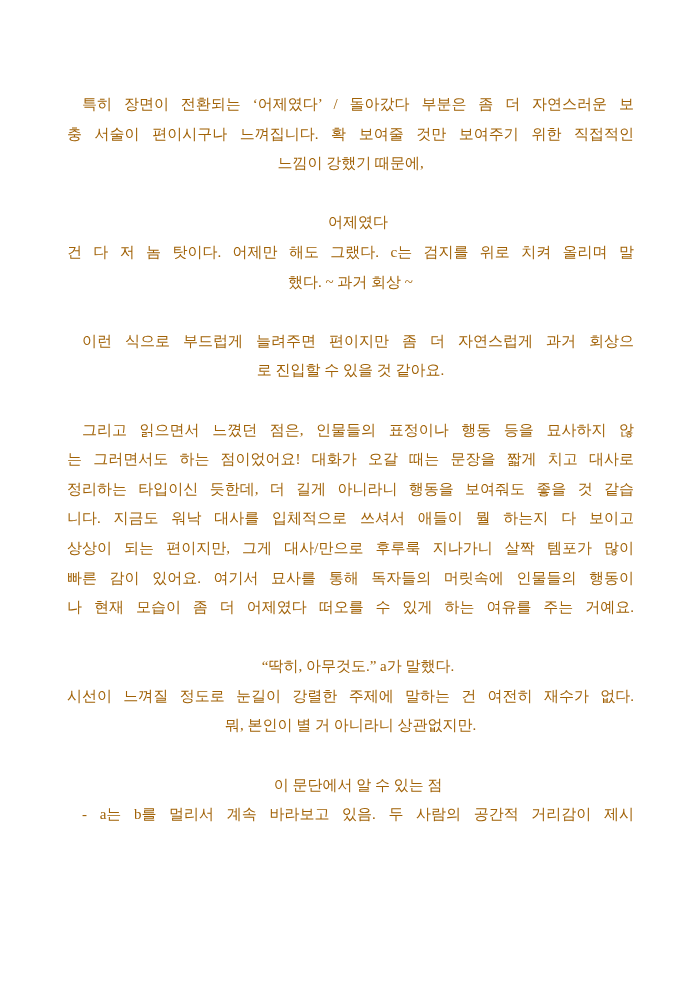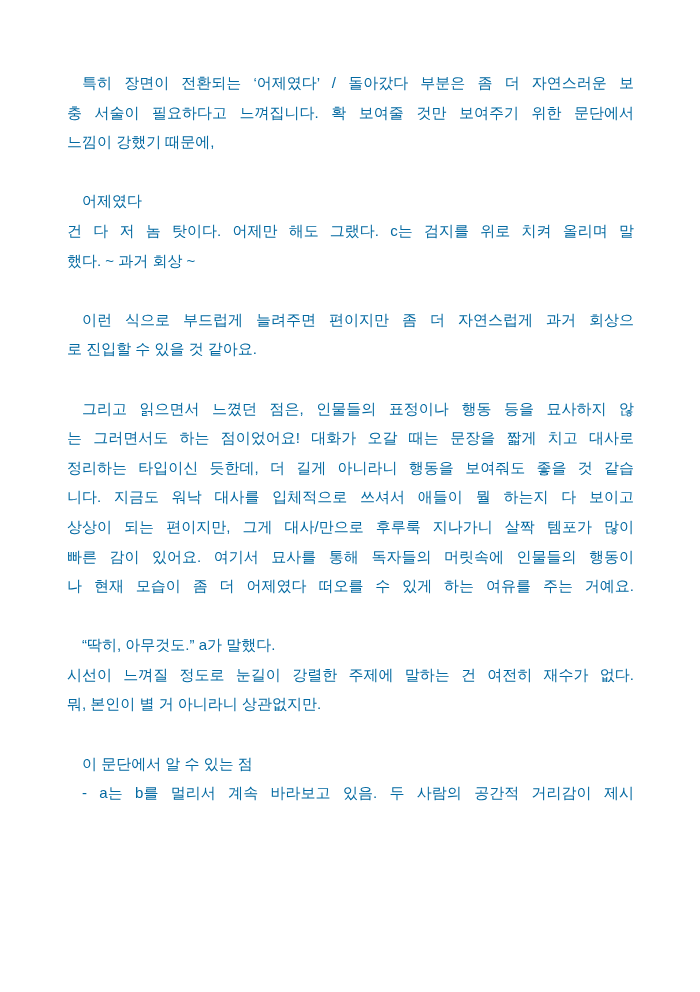--- a/index.html
+++ b/index.html
@@ -5,57 +5,57 @@
   html, body {
     margin: 0;
     padding: 0;
     background: #ffffff;
   }
   .page {
     position: relative;
     width: 700px;
     height: 992px;
     box-sizing: border-box;
-    padding: 68px 66px 0 67px;
+    padding: 90px 66px 0 67px;
     background: #ffffff;
-    color: #0369a1;
-    font-family: Liberation Sans, sans-serif;
+    color: #a16207;
+    font-family: Liberation Serif, serif;
     font-size: 15px;
     line-height: 29.6px;
     overflow: hidden;
   }
   .para {
     margin: 0 0 29.6px 0;
   }
   .para:last-child {
     margin-bottom: 12px;
   }
   .line {
     height: 29.6px;
     overflow: hidden;
-    text-align: left;
+    text-align: center;
     word-break: keep-all;
     white-space: normal;
   }
   .line.just {
     text-align: justify;
     text-align-last: justify;
   }
   .line.indent {
     padding-left: 15px;
   }
 </style>
 </head>
 <body>
 
 <div class="page">
 
   <div class="para">
     <div class="line indent just">특히 장면이 전환되는 ‘어제였다’ / 돌아갔다 부분은 좀 더 자연스러운 보</div>
-    <div class="line just">충 서술이 필요하다고 느껴집니다. 확 보여줄 것만 보여주기 위한 문단에서</div>
+    <div class="line just">충 서술이 편이시구나 느껴집니다. 확 보여줄 것만 보여주기 위한 직접적인</div>
     <div class="line">느낌이 강했기 때문에,</div>
   </div>
 
   <div class="para">
     <div class="line indent">어제였다</div>
     <div class="line just">건 다 저 놈 탓이다. 어제만 해도 그랬다. c는 검지를 위로 치켜 올리며 말</div>
     <div class="line">했다. ~ 과거 회상 ~</div>
   </div>
 
   <div class="para">

